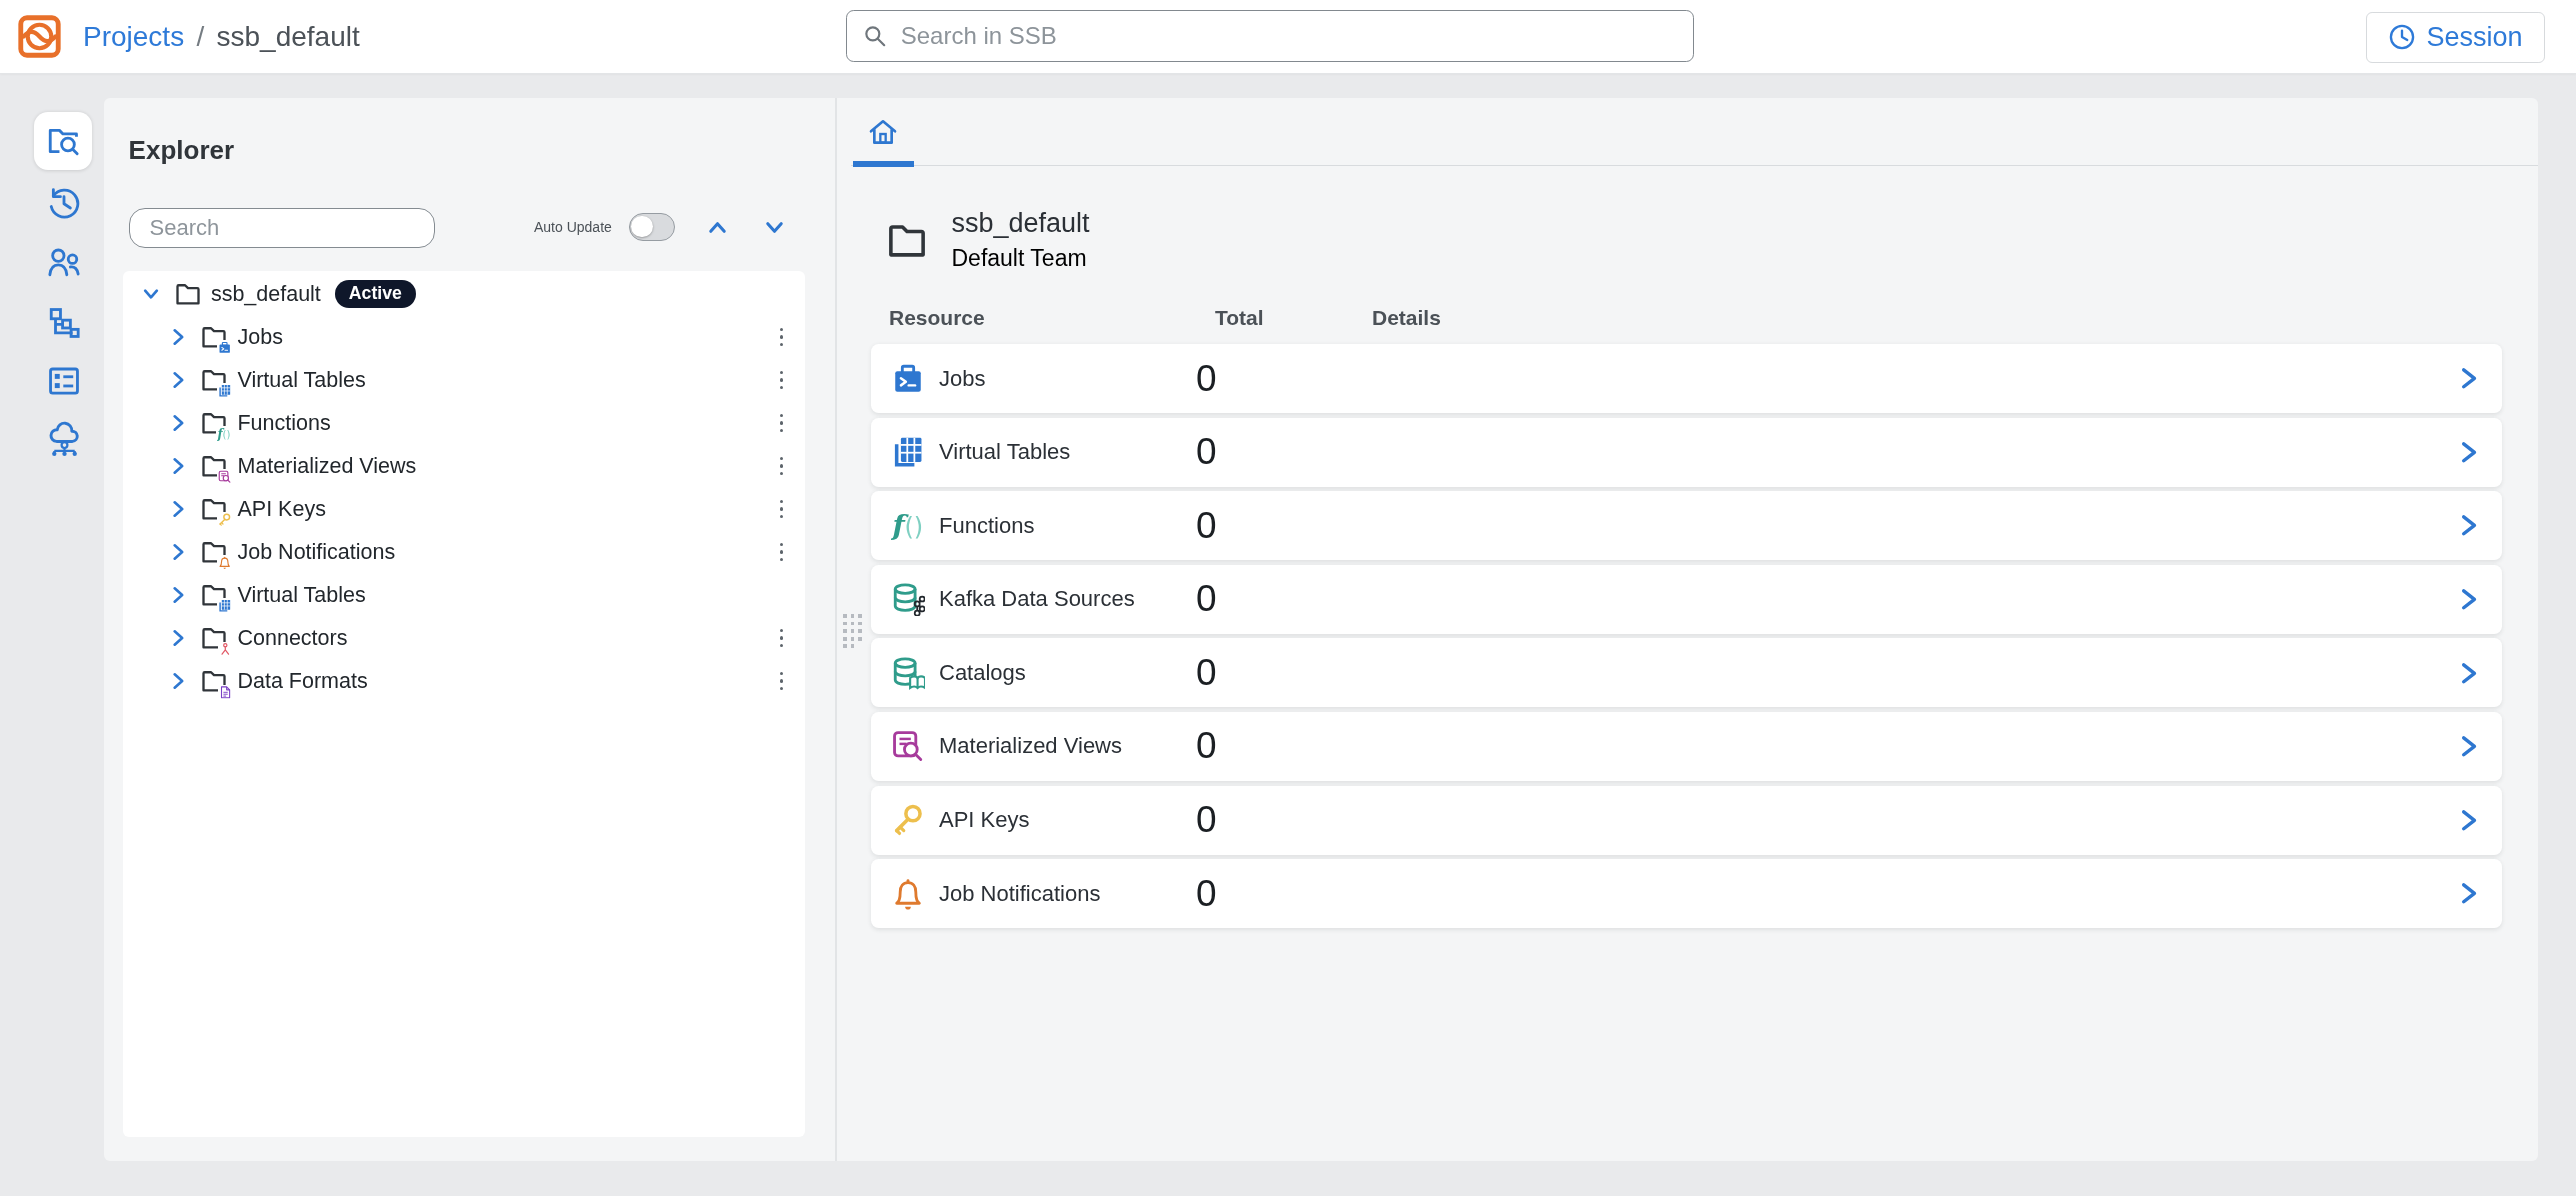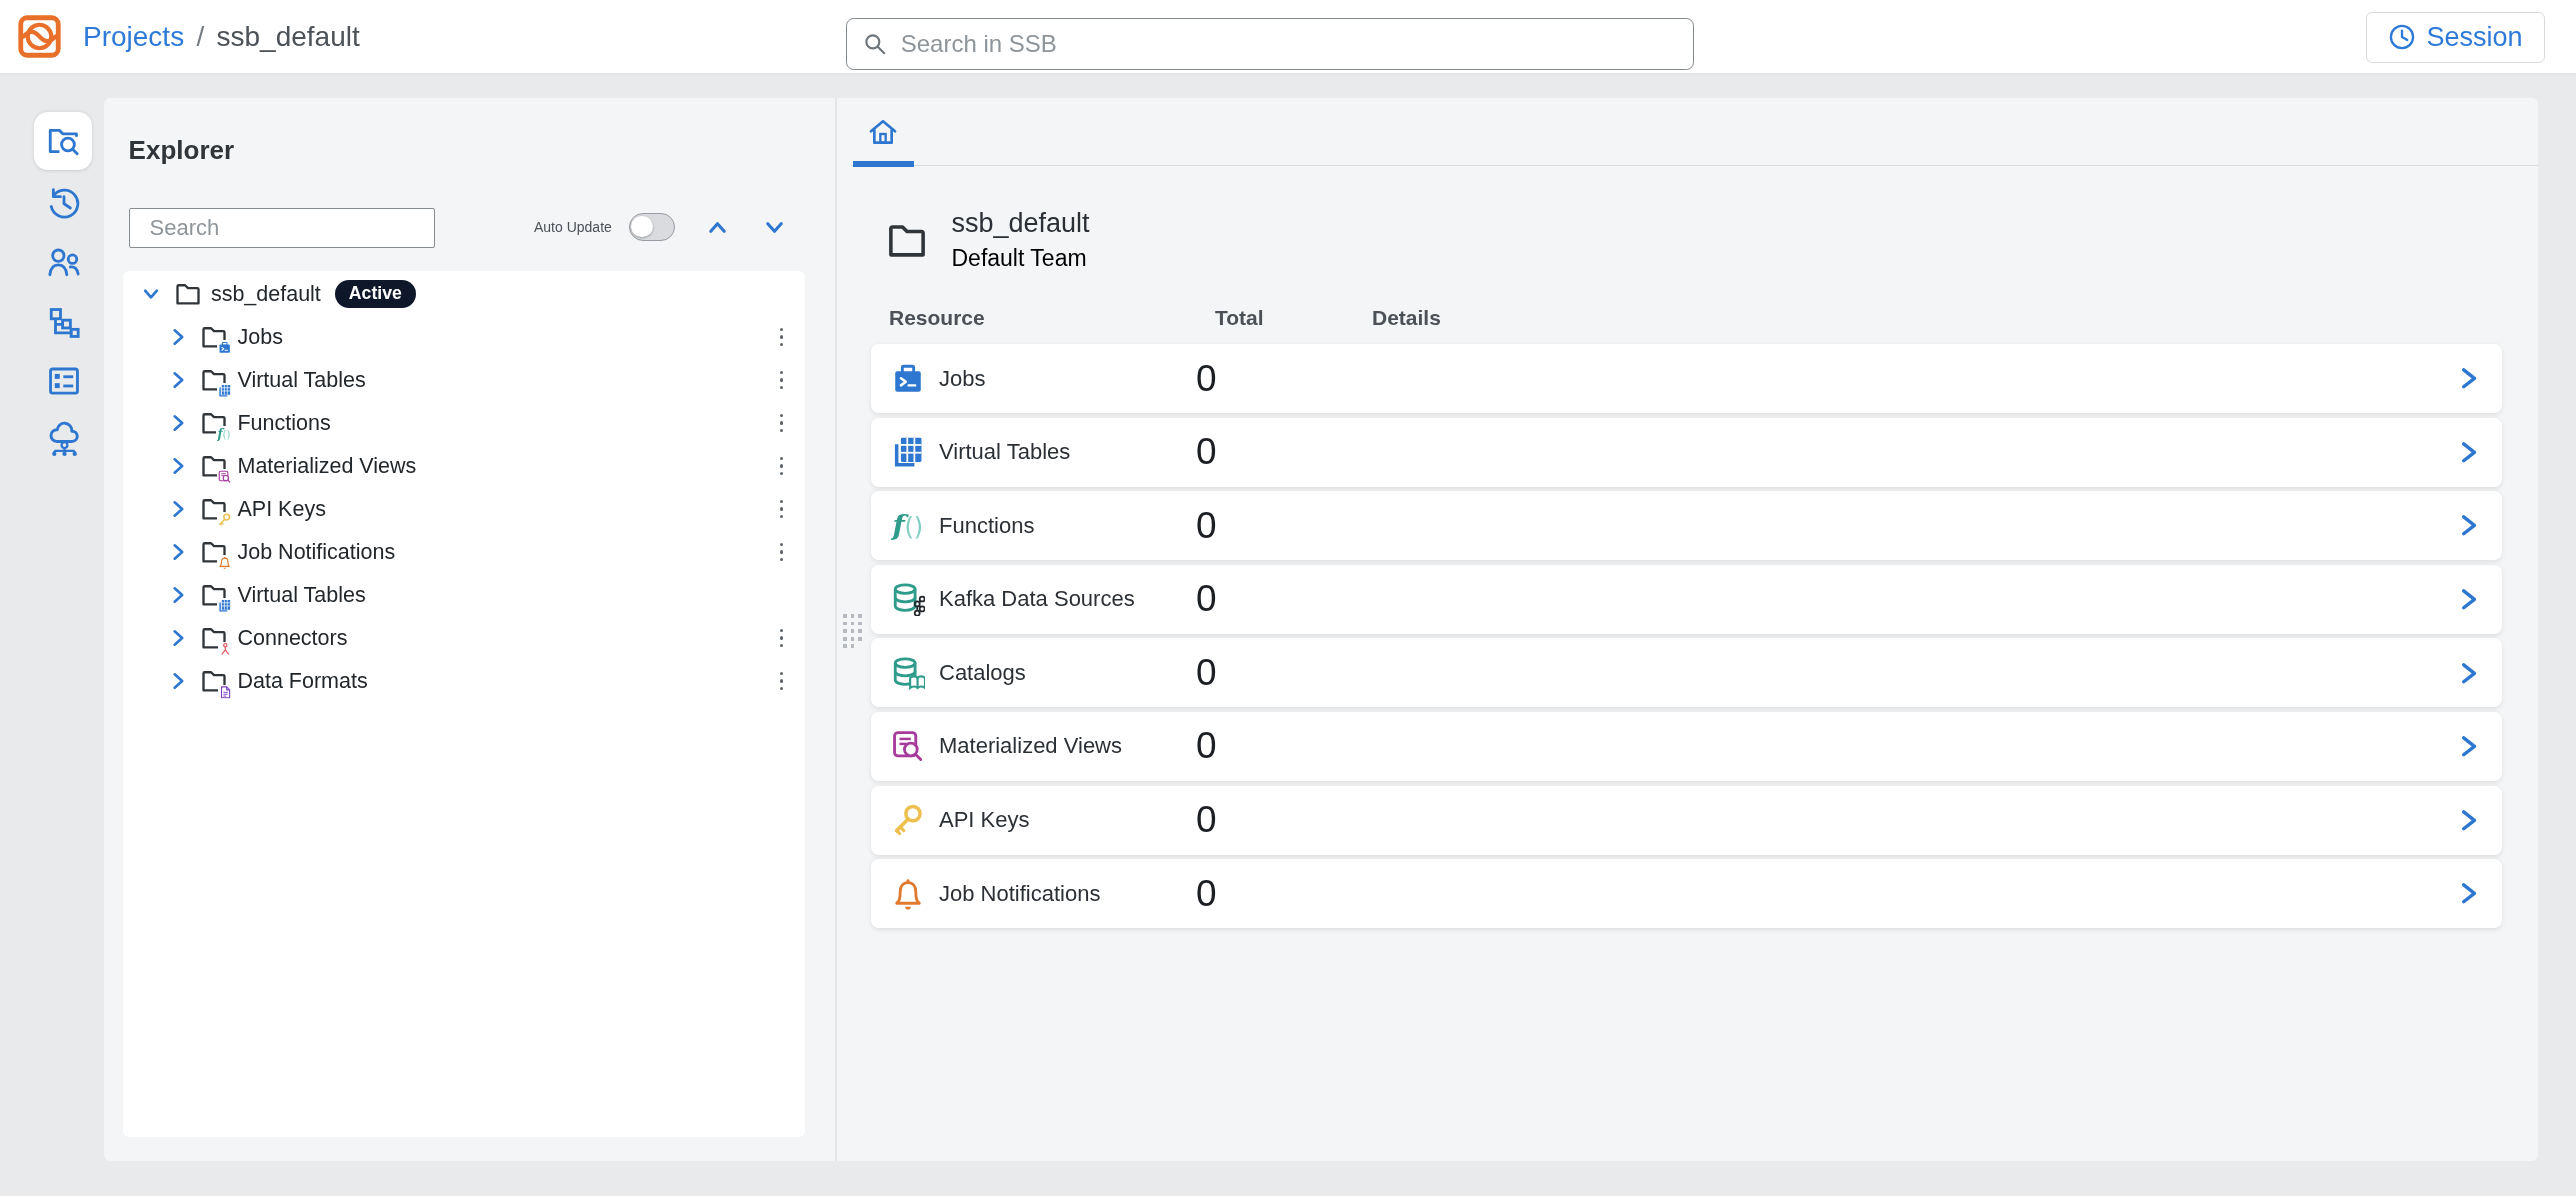--- a/index.html
+++ b/index.html
@@ -8,21 +8,21 @@
 
   
   .topbar { position: absolute; left: 0; top: 0; width: 2576px; height: 74px; background: #fff;
             border-bottom: 0.8px solid #e3e5e7; box-shadow: 0 0.8px 2.3px rgba(0,0,0,.05); z-index: 5; padding-left: 16px; }
   .logo { position: absolute; left: 17px; top: 15.4px; width: 45px; height: 43px; }
   .crumbs { position: absolute; left: 83px; top: 0; height: 74px; display: flex; align-items: center; font-size: 28px; }
   .crumb-root { color: #2e7ad8; cursor: pointer; }
   .crumb-sep { color: #757c82; margin: 0 12.3px; }
   .crumb-cur { color: #4c5258; }
   .gsearch { position: absolute; left: 846px; top: 10px; width: 848px; height: 52px; background: #fff;
-             border: 1.5px solid #82898f; border-radius: 7.7px; display: flex; align-items: center; padding: 0 15.4px; margin-top: 8px; }
+             border: 1.5px solid #82898f; border-radius: 7.7px; display: flex; align-items: center; padding: 0 15.4px; }
   .gsearch svg { flex: 0 0 auto; margin-right: 12.3px; }
   .gsearch input { border: 0; outline: none; flex: 1; font-size: 24px; font-family: "Liberation Sans", sans-serif; color: #3c4247; background: transparent; }
   .gsearch input::placeholder { color: #8d949a; }
   .session { position: absolute; right: 31px; top: 11.5px; height: 51px; padding: 0 21.5px; background: #fff;
              border: 1.5px solid #d7dadd; border-radius: 6.1px; display: flex; align-items: center; gap: 10px;
              color: #2e7ad8; font-size: 27px; cursor: pointer; }
 
   
   .rail { position: absolute; left: 0; top: 74px; width: 104px; bottom: 0; }
   .rail-item { position: absolute; left: 47px; width: 34px; height: 34px; cursor: pointer; }
@@ -30,21 +30,21 @@
                       border-radius: 14px; box-shadow: 0 0.8px 3.8px rgba(0,0,0,.13); cursor: pointer;
                       display: flex; align-items: center; justify-content: center; }
 
   
   .workspace { position: absolute; left: 104px; top: 98px; width: 2434px; height: 1063px;
                background: #f4f5f6; border-radius: 6.1px; overflow: hidden; }
 
   
   .exp-title { position: absolute; left: 24.6px; top: 37px; font-size: 26px; color: #30353a; }
   .exp-search { position: absolute; left: 24.6px; top: 110px; width: 306px; height: 40px; background: #fff;
-                border: 1.5px solid #848b91; border-radius: 2px; display: flex; align-items: center; padding: 0 10.8px; }
+                border: 1.5px solid #848b91; border-radius: 16px; display: flex; align-items: center; padding: 0 10.8px; }
   .exp-search svg { margin-right: 9.2px; }
   .exp-search input { border: 0; outline: none; flex: 1; font-size: 22px; font-family: "Liberation Sans", sans-serif; color: #3c4247; background: transparent; }
   .exp-search input::placeholder { color: #8e959b; }
   .exp-controls { position: absolute; left: 430px; top: 106px; width: 275px; height: 46px; display: flex; align-items: center; }
   .au-label { font-size: 14px; color: #4b5157; margin-right: 17px; white-space: nowrap; }
   .toggle { width: 46px; height: 28px; border: 1.5px solid #969ca2; border-radius: 14px; background: #d9dbde; position: relative; cursor: pointer; }
   .toggle .knob { position: absolute; left: 1.5px; top: 1.5px; width: 21.5px; height: 21.5px; border-radius: 50%; background: #fff; box-shadow: 0 0.8px 2.3px rgba(0,0,0,.35); }
   .exp-chev { margin-left: 31px; cursor: pointer; }
 
   .tree-card { position: absolute; left: 19px; top: 173px; width: 682px; height: 866px; background: #fff; border-radius: 6.1px; padding-top: 1.5px; }

